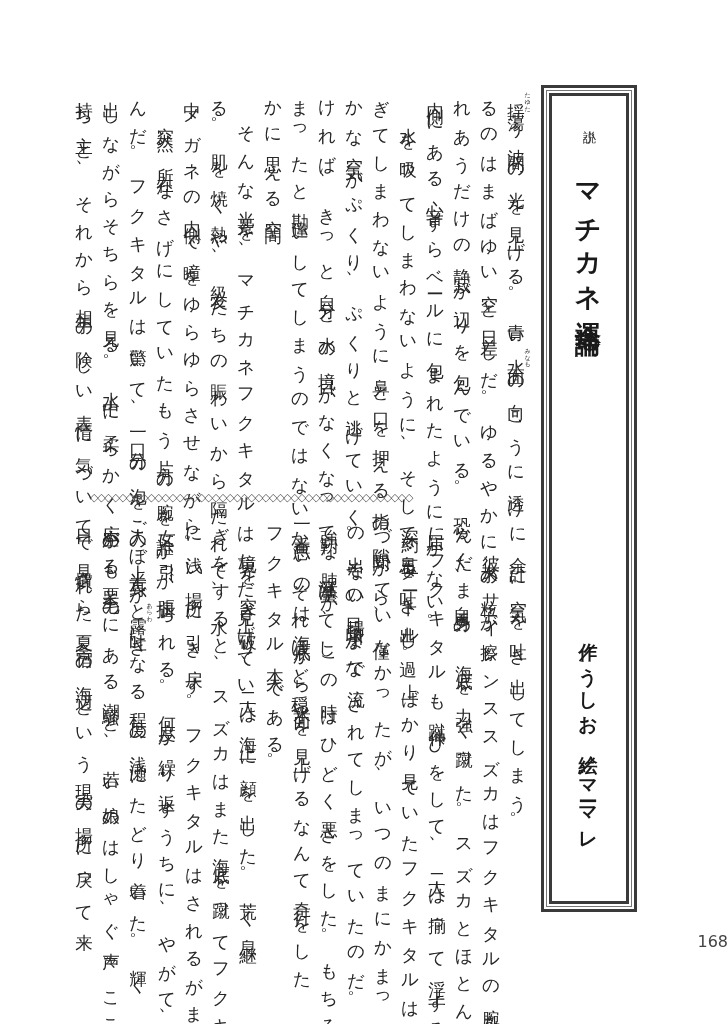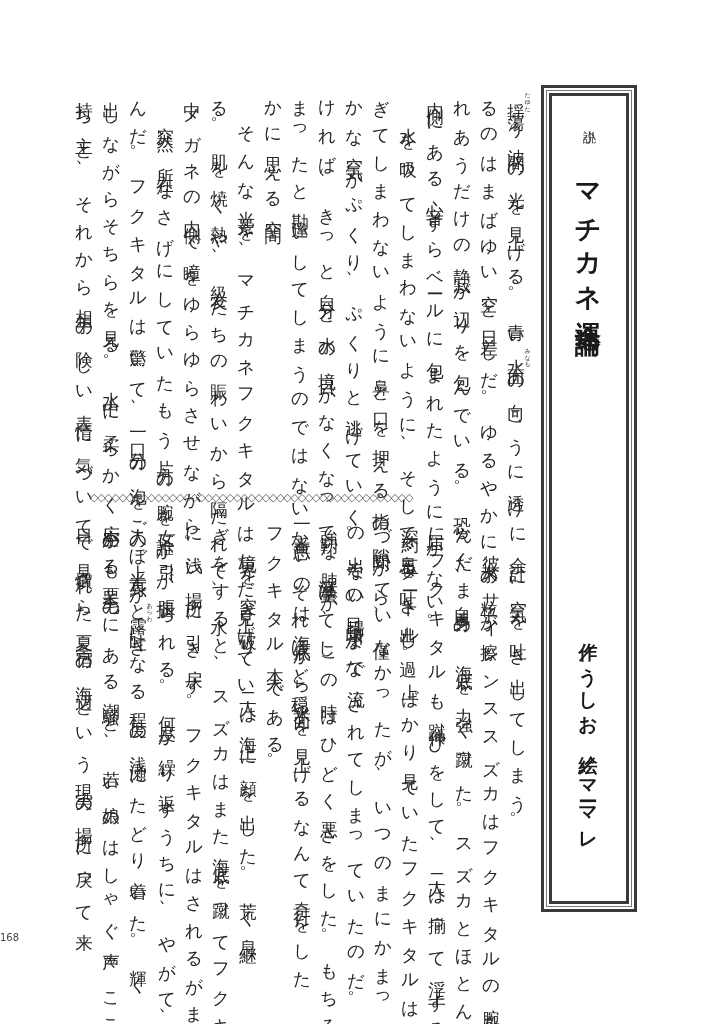--- a/index.html
+++ b/index.html
@@ -51,22 +51,22 @@
     font-family: "DejaVu Sans", sans-serif; font-weight: bold;
   }
   .credits {
     position: absolute; top: 540px; left: 50%; transform: translateX(-50%);
     writing-mode: vertical-rl; font-size: 19px; letter-spacing: 3px; color: #1a1a1a;
     font-family: "DejaVu Serif", serif; font-weight: bold;
   }
   .credits .gap { display: inline-block; height: 14px; }
 
   .page-number {
-    position: absolute; top: 932px; left: 0; width: 728px; text-align: left;
-    font-size: 10px; color: #444; font-family: "DejaVu Sans", sans-serif;
+    position: absolute; top: 932px; left: 0; width: 728px; text-align: right;
+    font-size: 16px; color: #444; font-family: "DejaVu Sans", sans-serif;
   }
 </style>
 </head>
 <body>
 
 <div class="title-box">
   <div class="title-inner">
     <span class="genre">小説</span>
     <span class="title">マチカネ運命論</span>
     <span class="credits"><span>作／うしお</span><span class="gap"></span><span>絵／マーマレ</span></span>

